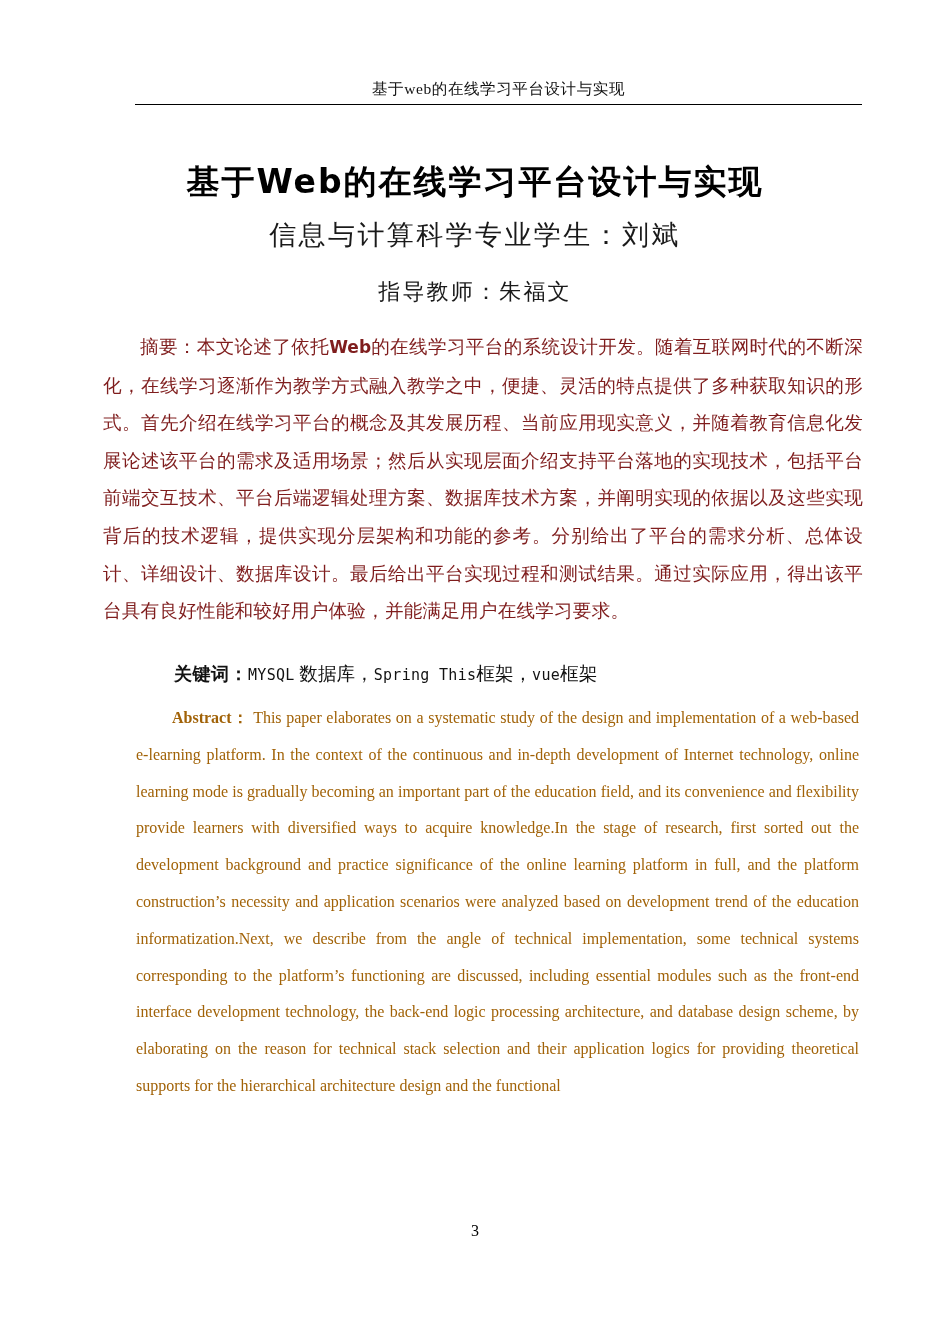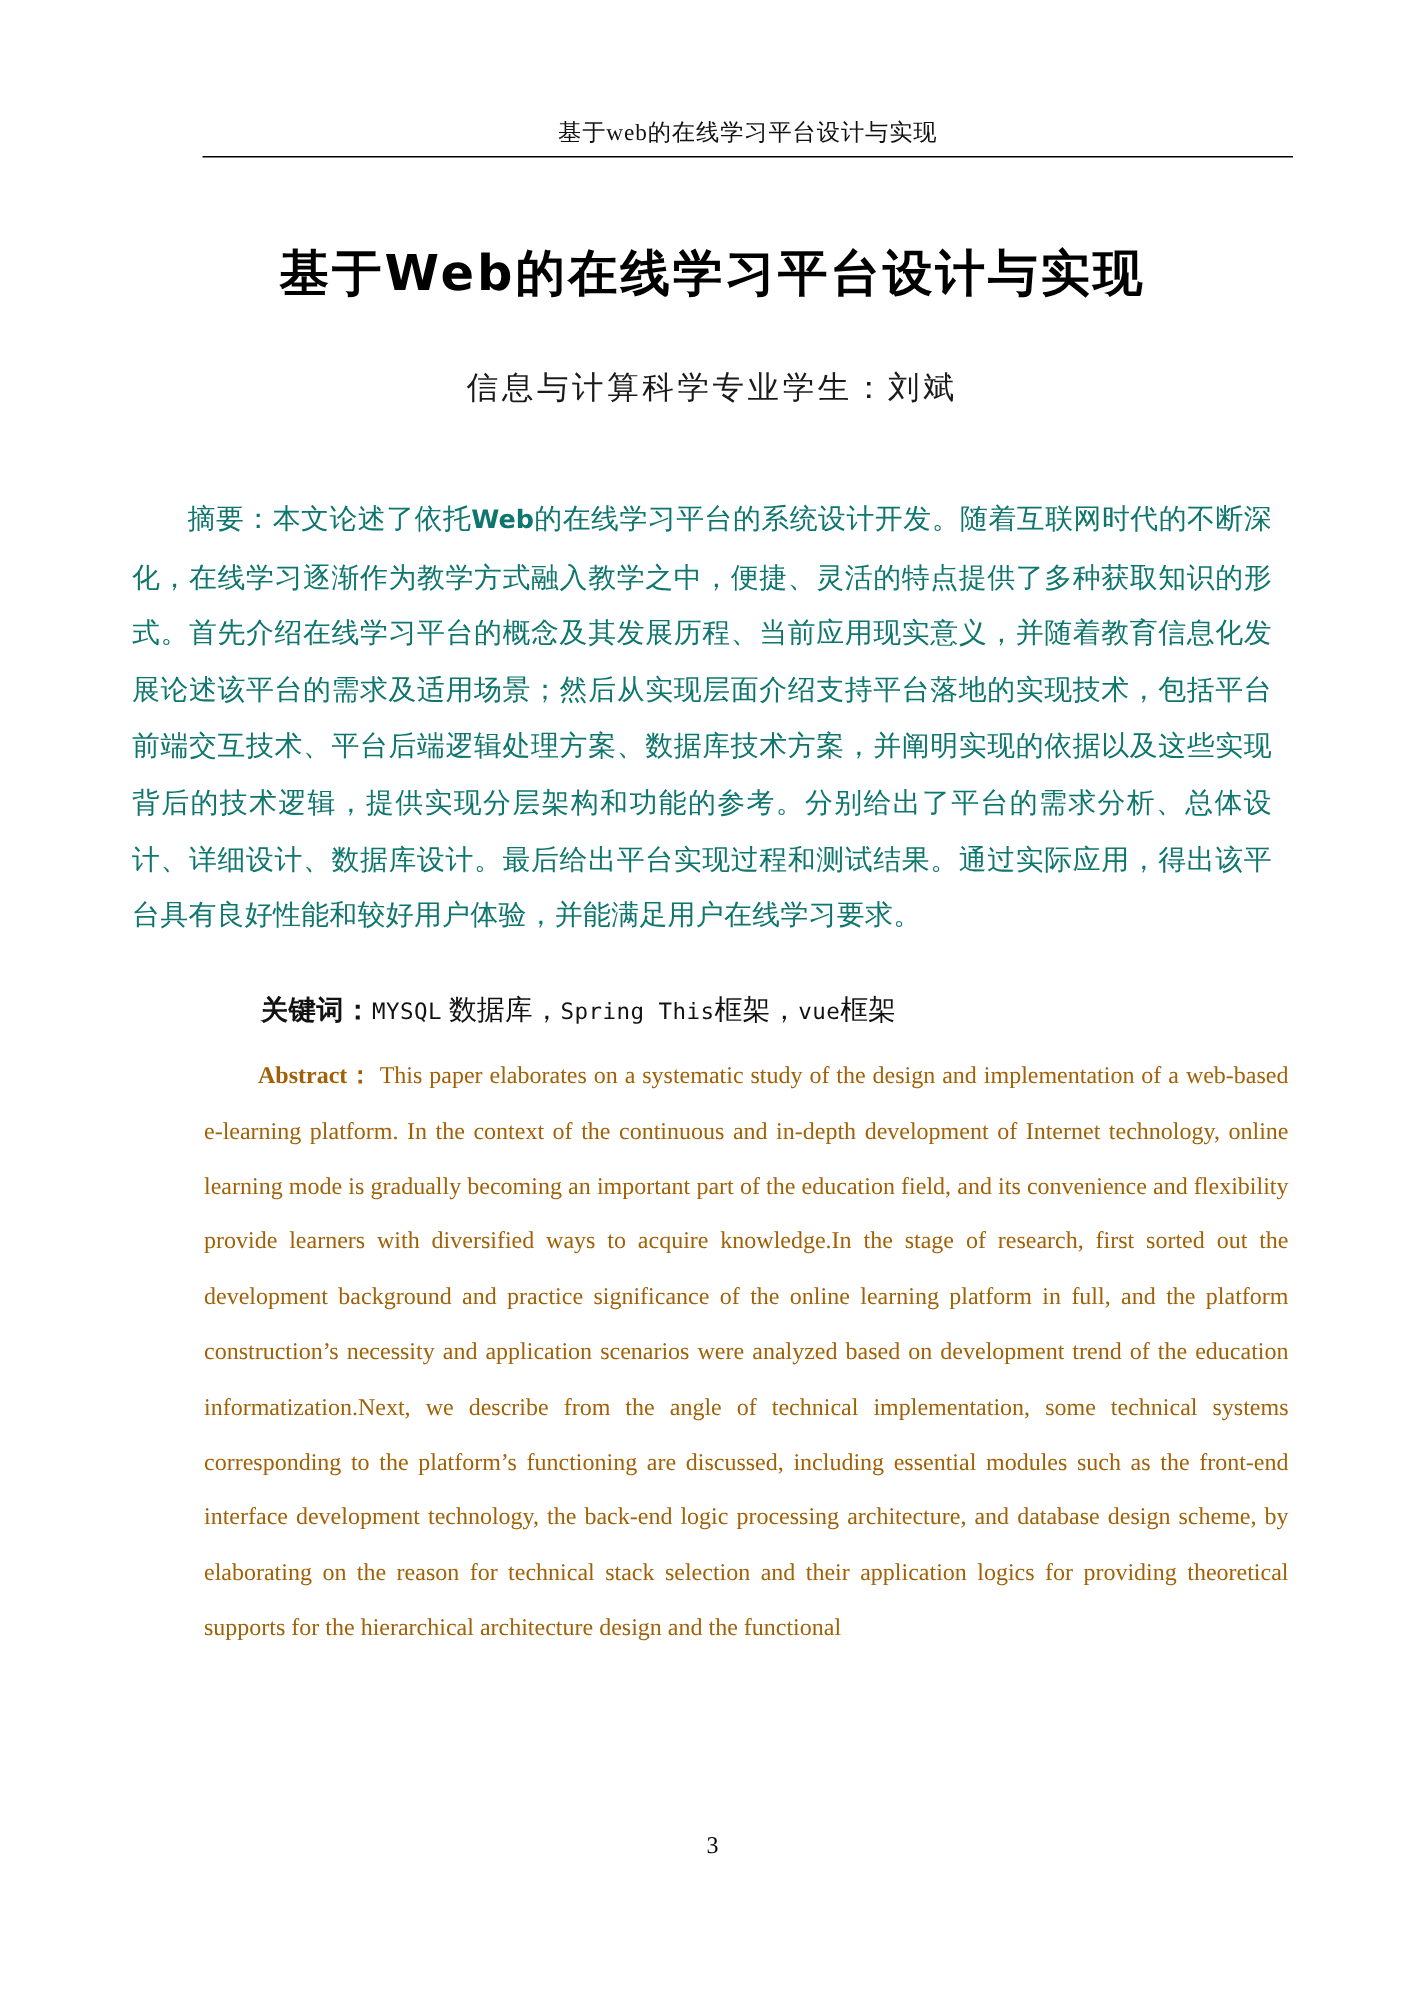--- a/index.html
+++ b/index.html
@@ -59,52 +59,51 @@
     color: #000;
   }
 
   .byline-student {
     position: absolute;
     left: 0;
     top: 217px;
     width: 950px;
     text-align: center;
     font-family: "Liberation Serif", "DejaVu Serif", serif;
-    font-size: 21px;
+    font-size: 27px;
     letter-spacing: 2.4px;
     color: #1a1a1a;
-    margin-top: 27px;
   }
 
   .byline-advisor {
     position: absolute;
     left: 0;
     top: 277px;
     width: 950px;
     text-align: center;
     font-family: "Liberation Serif", "DejaVu Serif", serif;
     font-size: 22px;
     letter-spacing: 2.2px;
     color: #1a1a1a;
   }
 
   
   .cn-abstract {
     position: absolute;
-    left: 88px;
+    left: 103px;
     top: 328px;
     width: 760px;
     font-family: "Liberation Serif", "DejaVu Serif", serif;
     font-size: 18.6px;
     line-height: 37.6px;
     text-align: justify;
     text-justify: inter-character;
     text-indent: 37px;
     letter-spacing: 0.2px;
-    color: #0f766e;
+    color: #7f1d1d;
   }
   .cn-abstract .lead {
     font-weight: normal;
   }
   .latin-inline {
     font-family: "DejaVu Sans", "Liberation Sans", sans-serif;
     font-weight: bold;
     font-size: 17px;
     letter-spacing: 0;
   }
@@ -171,20 +170,21 @@
 
   <div class="header-zone">
     <div class="header-text">基于web的在线学习平台设计与实现</div>
     <div class="header-rule"></div>
   </div>
 
   <h1 class="doc-title">基于Web的在线学习平台设计与实现</h1>
 
   <div class="byline-student">信息与计算科学专业学生：刘斌</div>
 
+  <div class="byline-advisor">指导教师：朱福文</div>
 
   <div class="cn-abstract">
     <span class="lead">摘要：</span><span>本文论述了依托</span><span class="latin-inline">Web</span><span>的在线学习平台的系统设计开发。随着互联网时代的不断深化，在线学习逐渐作为教学方式融入教学之中，便捷、灵活的特点提供了多种获取知识的形式。首先介绍在线学习平台的概念及其发展历程、当前应用现实意义，并随着教育信息化发展论述该平台的需求及适用场景；然后从实现层面介绍支持平台落地的实现技术，包括平台前端交互技术、平台后端逻辑处理方案、数据库技术方案，并阐明实现的依据以及这些实现背后的技术逻辑，提供实现分层架构和功能的参考。分别给出了平台的需求分析、总体设计、详细设计、数据库设计。最后给出平台实现过程和测试结果。通过实际应用，得出该平台具有良好性能和较好用户体验，并能满足用户在线学习要求。</span>
   </div>
 
   <div class="cn-keywords">
     <span class="kw-label">关键词：</span><span class="kw-mono">MYSQL</span><span> 数据库，</span><span class="kw-mono">Spring This</span><span>框架，</span><span class="kw-mono">vue</span><span>框架</span>
   </div>
 
   <div class="en-abstract">

